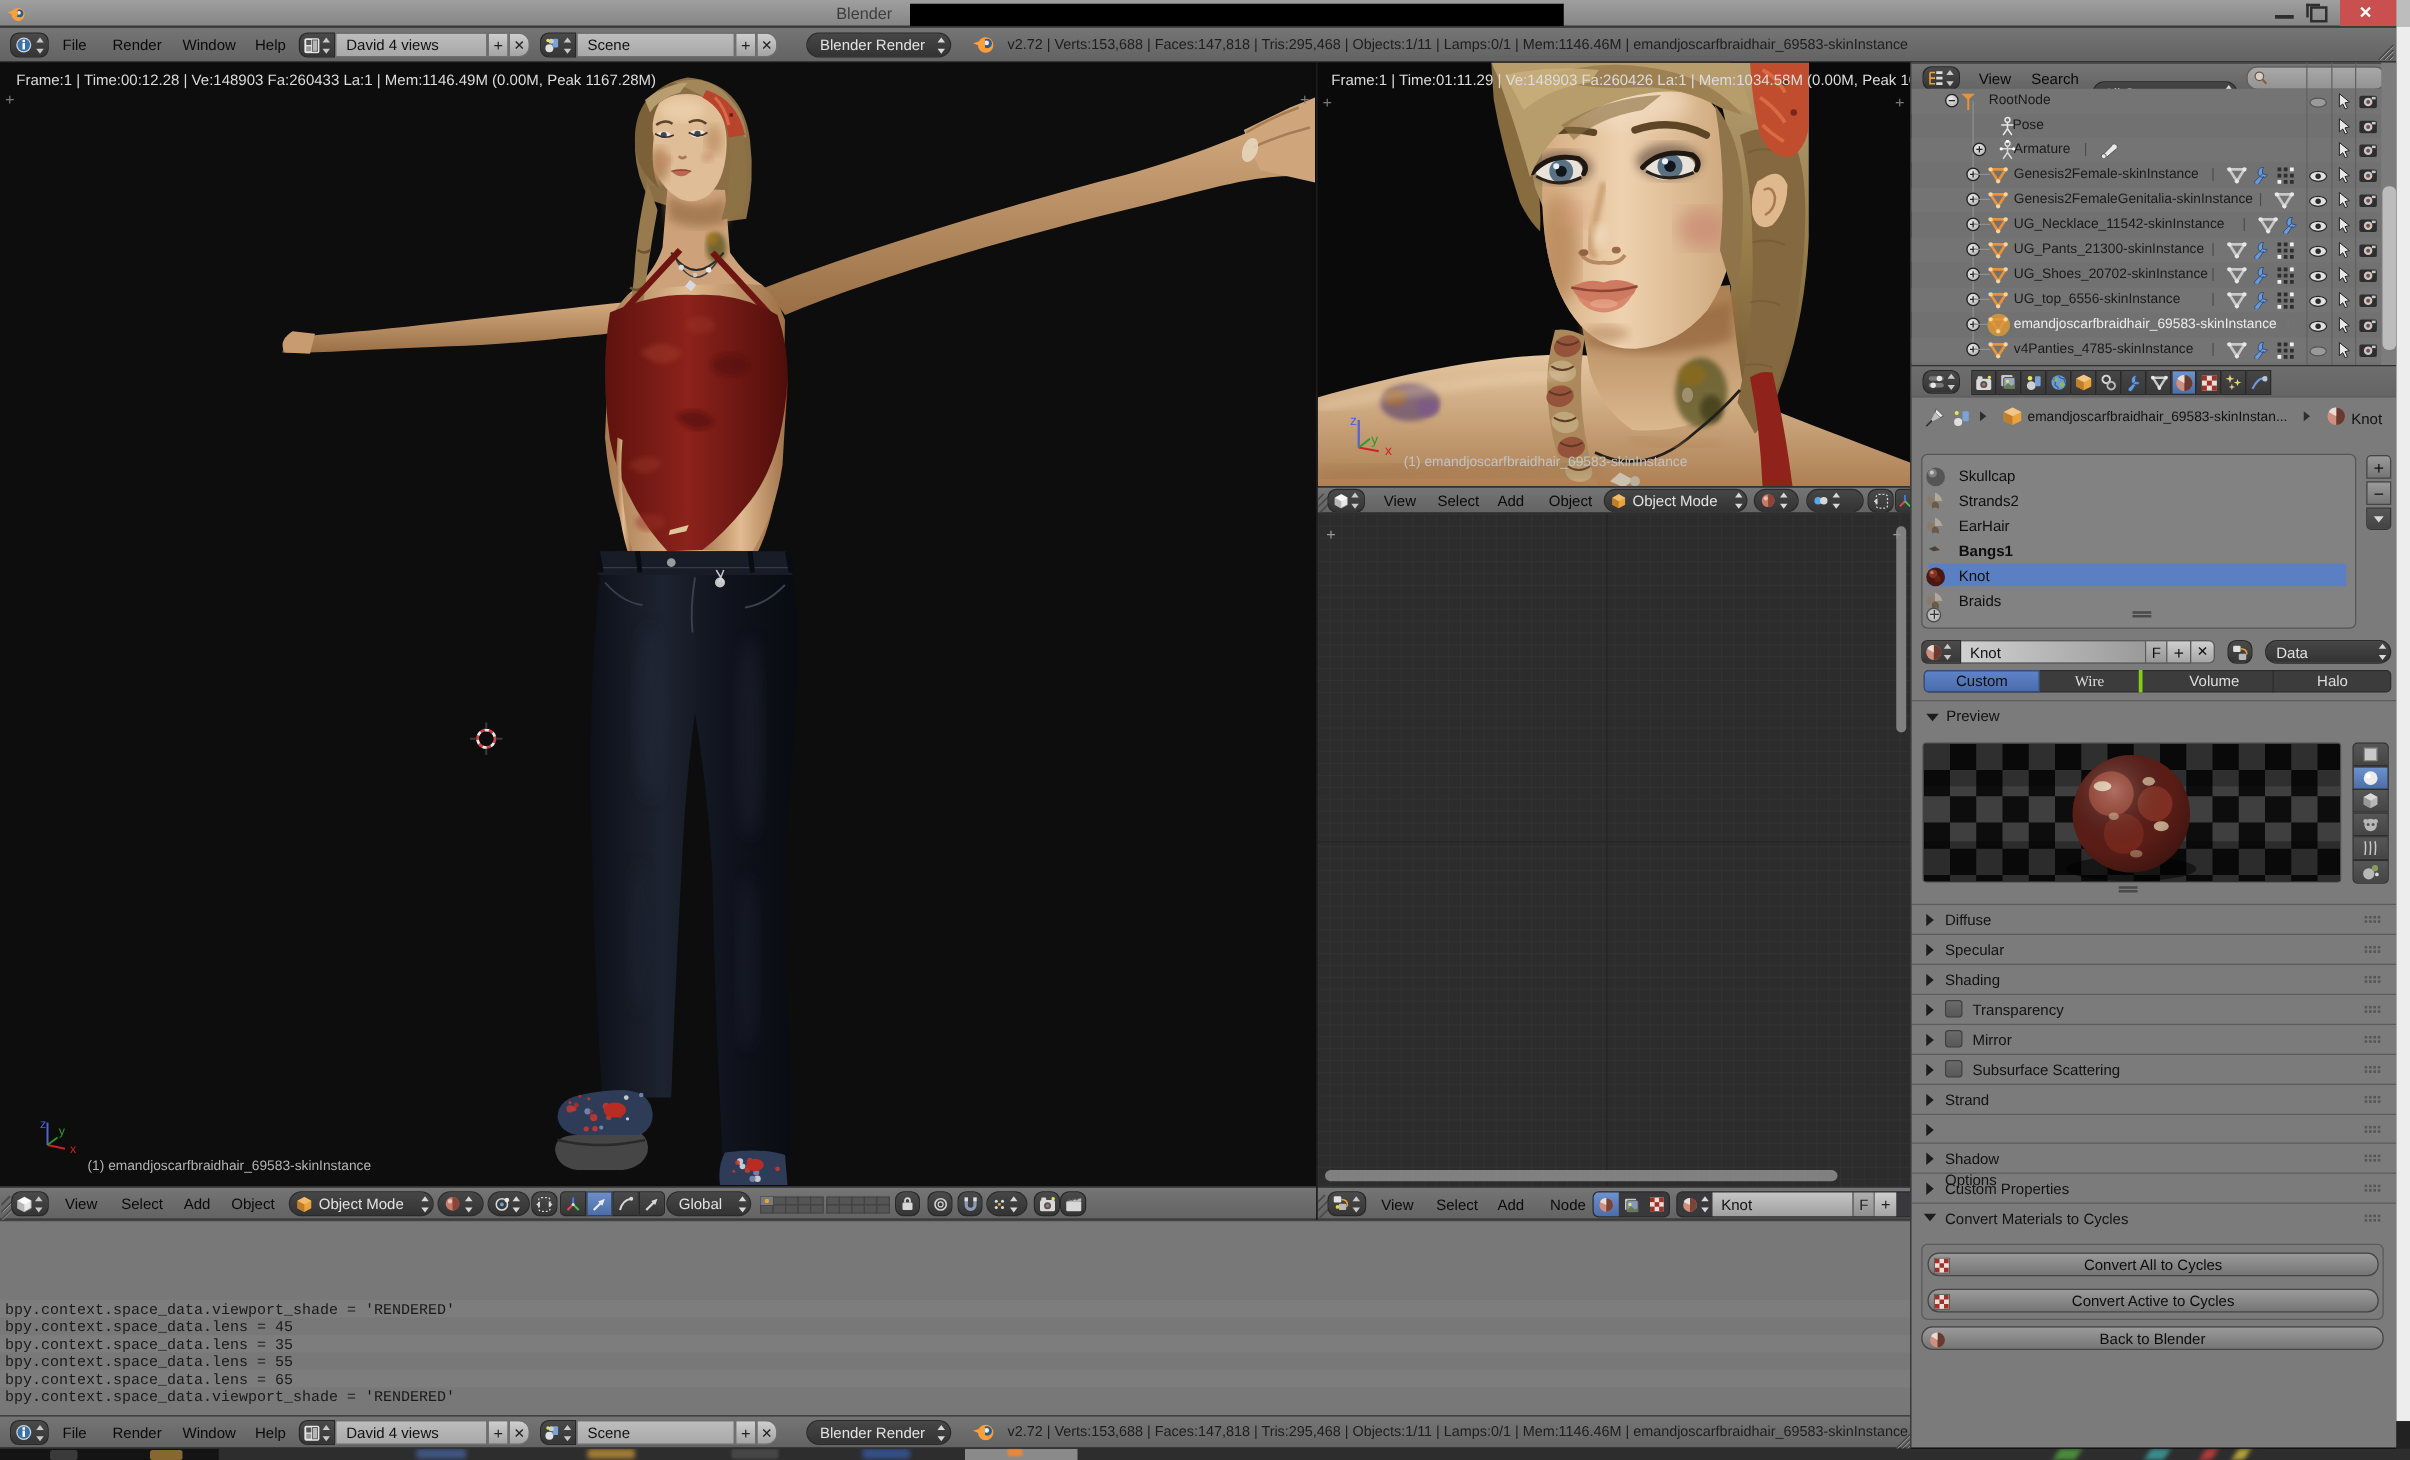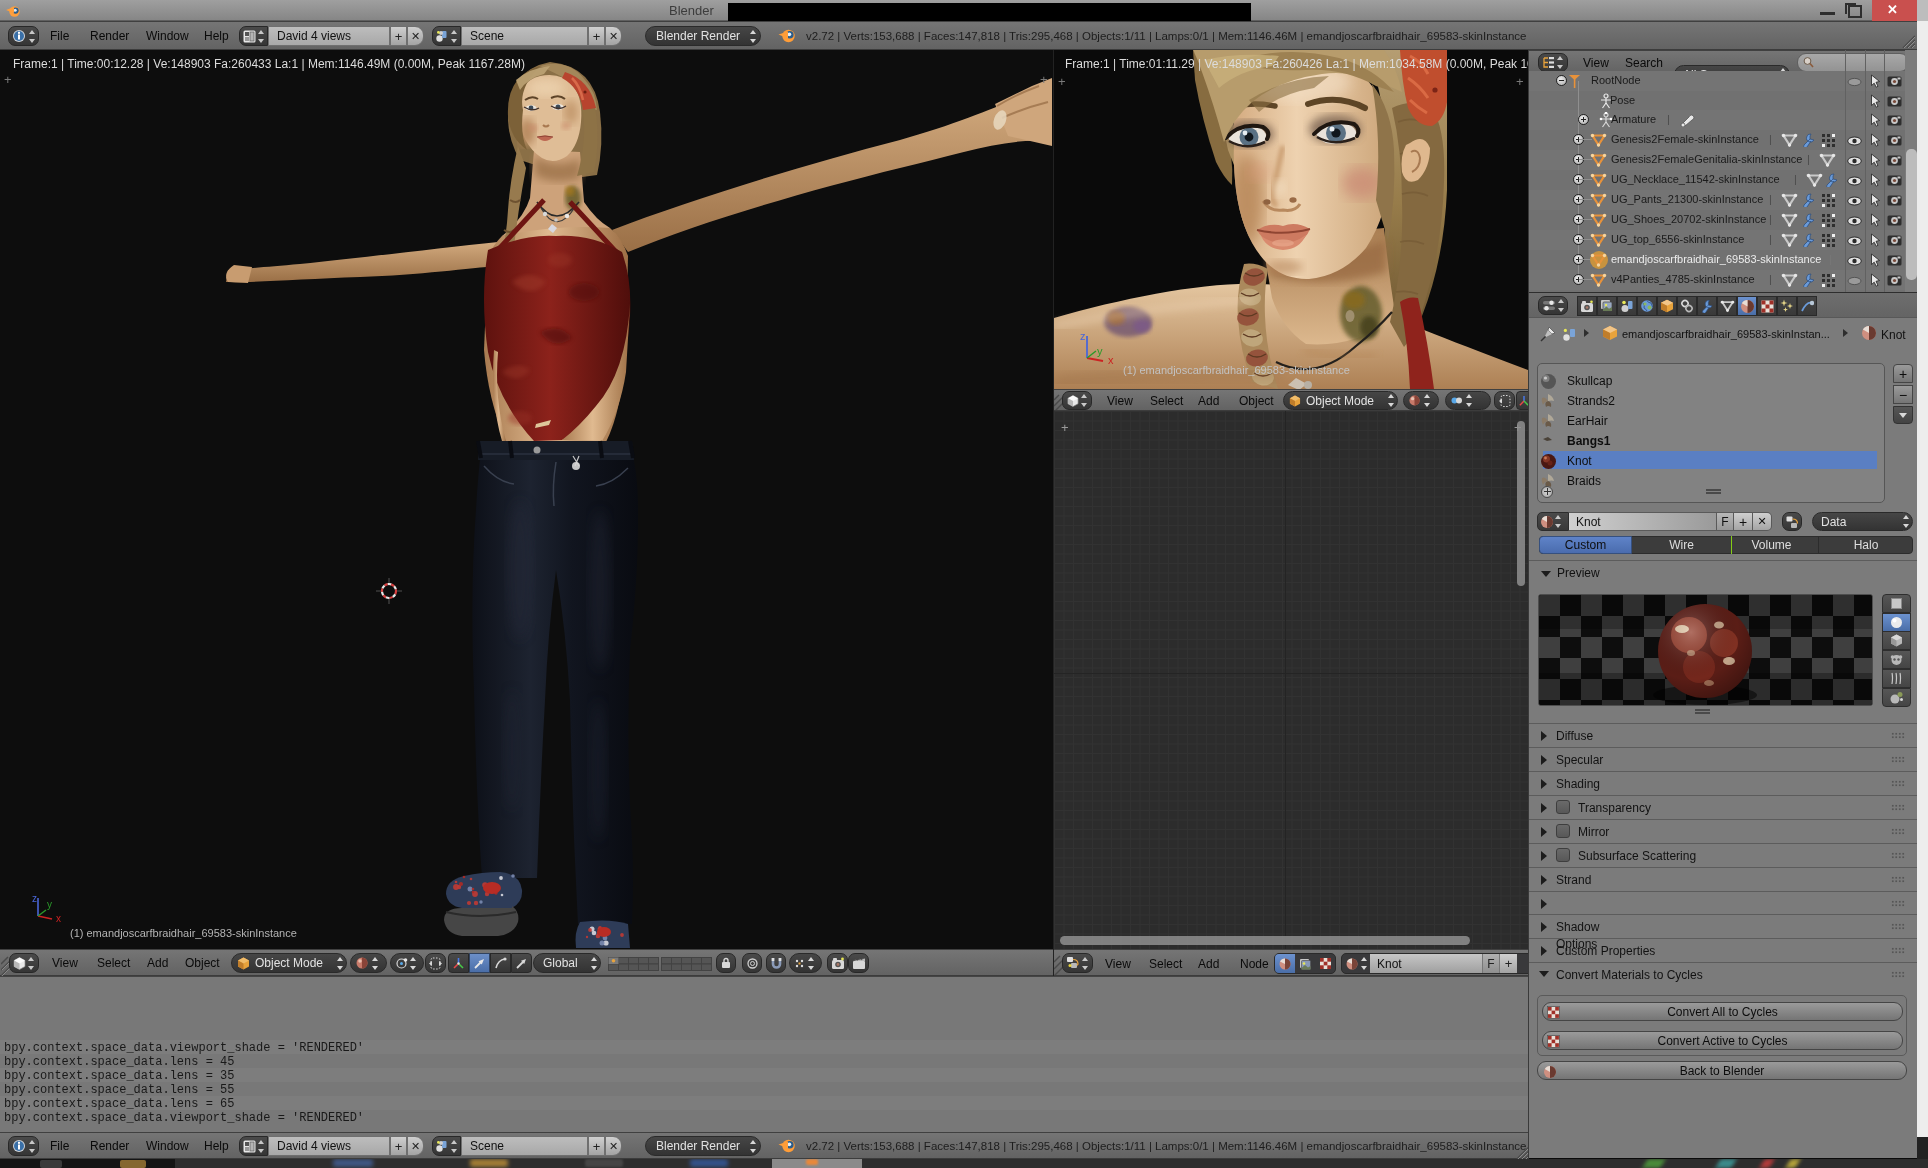--- a/index.html
+++ b/index.html
@@ -1374,21 +1374,21 @@
     <svg width="14" height="14" viewBox="0 0 14 14">
         <rect x="1.5" y="1.5" width="6" height="5" rx="1" fill="#e0e0e0"></rect>
         <rect x="6" y="8" width="6" height="5" rx="1" fill="#b8b8b8"></rect>
         <path d="M7.5 4 Q12.5 4 12.5 8.5" stroke="#e8a33c" stroke-width="1.2" fill="none"></path>
       </svg>
   </div>
   <div class="dd" style="position:absolute;left:283px;top:220px;width:101px;height:19px;padding-left:8px;">Data<span class="ud udd" style="margin-left:auto;margin-right:2px"></span></div>
 
   <div class="abs" style="left:10px;top:244px;width:374px;height:18px;background:#3c3c3c;border:1px solid #2c2c2c;border-radius:4px;box-sizing:border-box;"></div>
   <div class="abs" style="left:10px;top:244px;width:93px;height:18px;background:linear-gradient(#5f83c8,#4a6cae);border:1px solid #36507e;border-radius:4px 0 0 4px;box-sizing:border-box;display:flex;align-items:center;justify-content:center;color:#0e0e0e;">Custom</div>
-  <div class="abs wtxt" style="left:103px;top:244px;width:100px;height:18px;display:flex;align-items:center;justify-content:center;border-right:1px solid #84cc16;box-sizing:border-box;">Wire</div>
+  <div class="abs wtxt" style="left:103px;top:244px;width:82px;height:18px;display:flex;align-items:center;justify-content:center;border-right:3px solid #84cc16;box-sizing:border-box;font-family:Liberation Serif, serif;">Wire</div>
   <div class="abs wtxt" style="left:196px;top:244px;width:94px;height:18px;display:flex;align-items:center;justify-content:center;border-right:1px solid #2c2c2c;box-sizing:border-box;">Volume</div>
   <div class="abs wtxt" style="left:290px;top:244px;width:94px;height:18px;display:flex;align-items:center;justify-content:center;">Halo</div>
 
   <div class="abs sep" style="left:0;top:268px;width:388px;"></div>
   <div class="abs" style="left:12px;top:279px;width:0;height:0;border-top:6px solid #1c1c1c;border-left:5px solid transparent;border-right:5px solid transparent;"></div>
   <div class="abs txt" style="left:28px;top:274px;color:#111;">Preview</div>
   <div class="abs" style="left:9px;top:302px;width:335px;height:112px;border:1px solid #4e4e4e;border-radius:3px;box-sizing:border-box;overflow:hidden;background:#222;">
       <svg width="335" height="112" viewBox="0 0 335 112" style="position:absolute;left:0;top:0;">
         <rect width="335" height="112" fill="#0d0d0d"></rect>
         <g fill="#3f3f3f">

